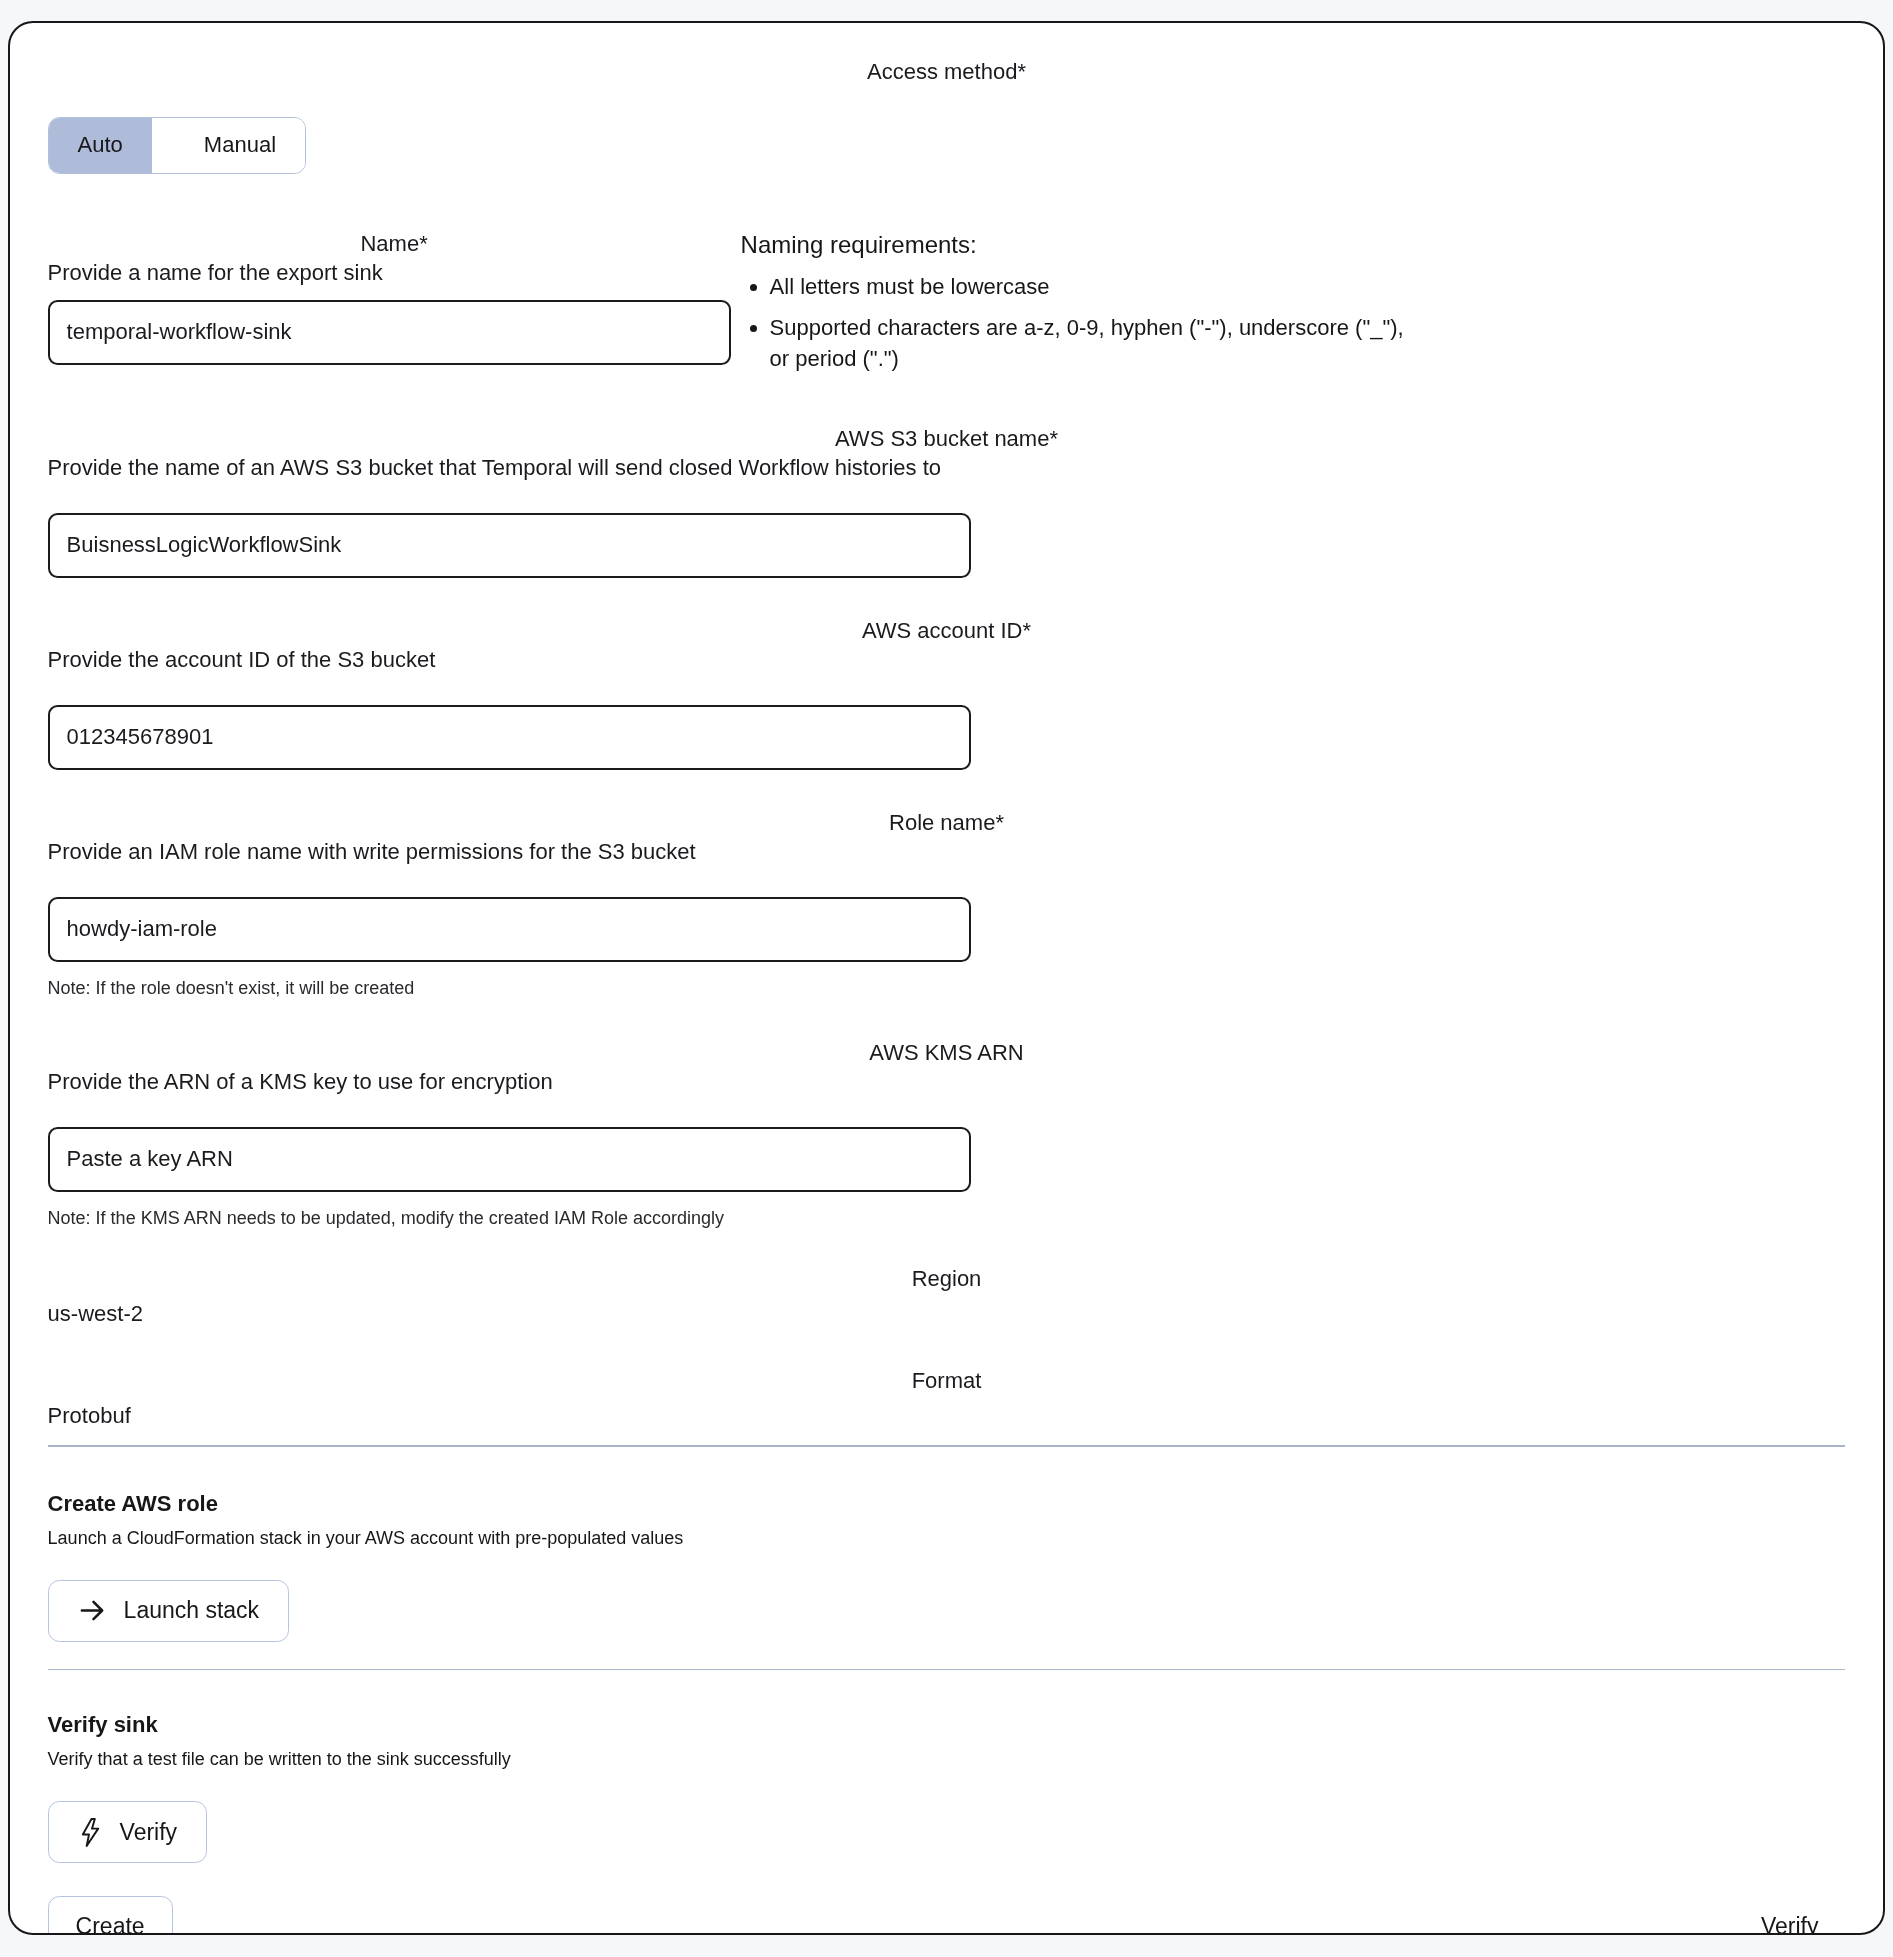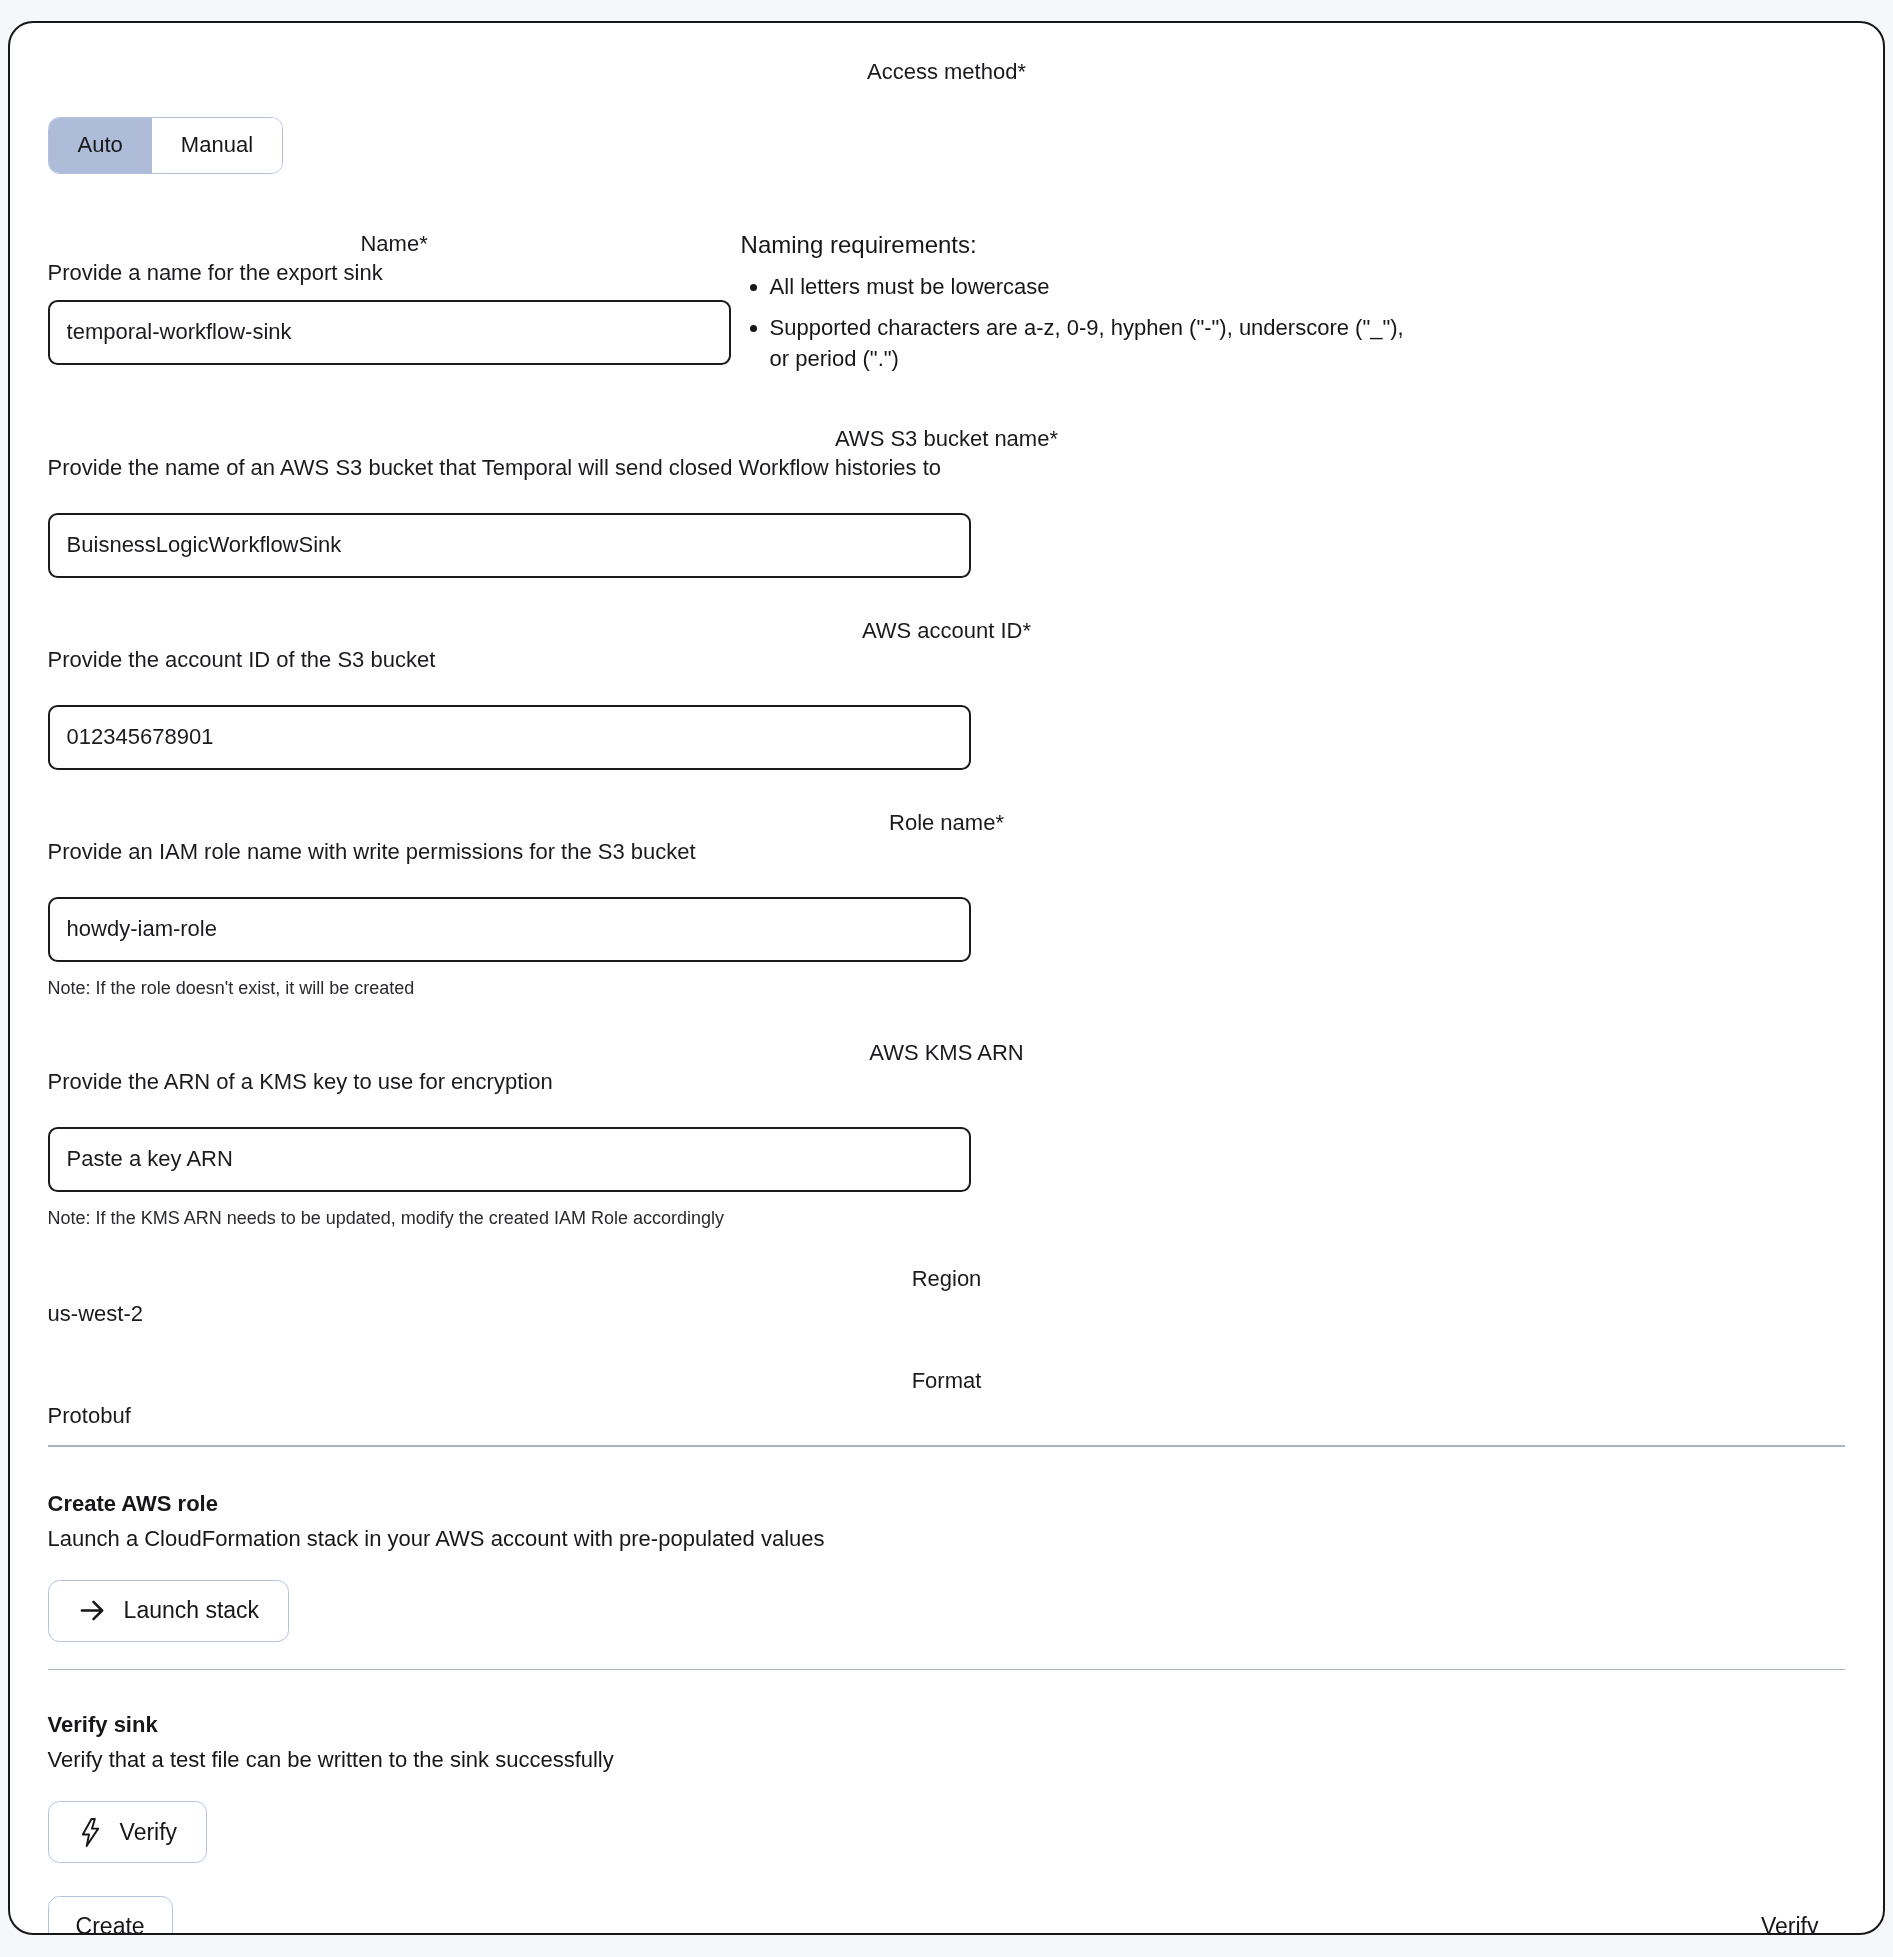--- a/index.html
+++ b/index.html
@@ -24,20 +24,21 @@
   .note { font-size: 18px; line-height: 23px; color: #2a2a2e; margin-top: 15.3px; }
 
   
   .toggle {
     display: inline-flex;
     margin-top: 31px;
     border: 1.9px solid #b3c0dc;
     border-radius: 11.5px;
     overflow: hidden;
     background: #ffffff;
+    gap: 23px;
   }
   .toggle .seg {
     font-size: 22px;
     padding: 14.3px 29px;
     cursor: pointer;
     color: #17171a;
     background: #ffffff;
   }
   .toggle .seg.selected { background: #aebbd9; }
 
@@ -73,21 +74,21 @@
   .static-group .value { margin-top: 5.7px; }
 
   .divider {
     height: 1.9px;
     background: #a9b6c8;
     border: none;
     margin-top: 15.3px;
   }
   .section { margin-top: 42px; }
   .section-title { font-size: 22px; line-height: 29px; font-weight: 700; color: #17171a; }
-  .section-desc  { font-size: 22px; line-height: 29px; margin-top: 5.7px; color: #17171a; }
+  .section-desc  { font-size: 18px; line-height: 29px; margin-top: 5.7px; color: #17171a; }
 
   .btn {
     display: inline-flex;
     align-items: center;
     gap: 17px;
     height: 62px;
     padding: 4px 29px;
     background: #ffffff;
     border: 1.9px solid #b6c3de;
     border-radius: 11.5px;

